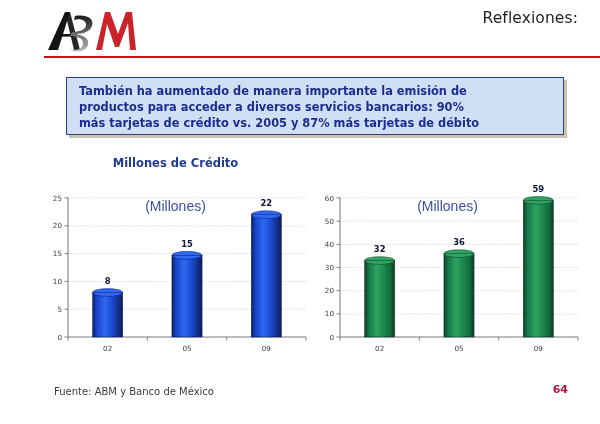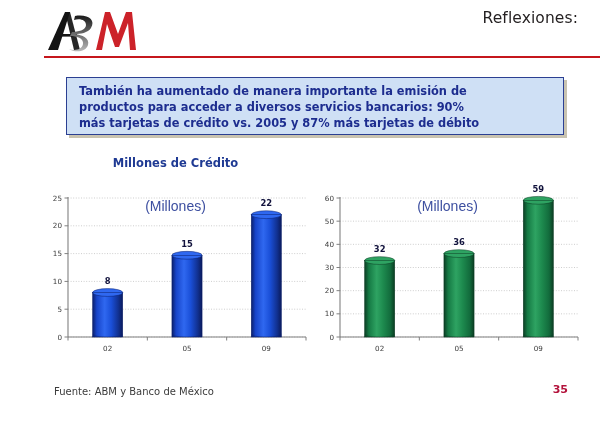--- a/index.html
+++ b/index.html
@@ -315,13 +315,13 @@
         <ellipse cx="228.33333333333331" cy="18.316666666666663" rx="15.073333333333332" ry="3.9190666666666667" fill="#2ea362" stroke="#0c3d24" stroke-width="0.5"></ellipse>
         <path d="M213.26,151.08093333333332 A15.073333333333332,3.9190666666666667 0 0 0 243.40666666666667,151.08093333333332 L243.40666666666667,155 L213.26,155 Z" fill="#0c3d24" opacity="0.35"></path>
         <rect x="213.26" y="18.316666666666663" width="30.146666666666665" height="136.68333333333334" fill="none" stroke="#0c3d24" stroke-width="0.5"></rect>
       </g>
       <text x="228.33333333333331" y="9.897599999999997" text-anchor="middle" class="value-label">59</text>
       <text x="228.33333333333331" y="169" text-anchor="middle" class="cat-label">09</text>
     </svg>
 </div>
 
 <div id="source-note">Fuente: ABM y Banco de México</div>
-<div id="page-number">35</div>
+<div id="page-number">64</div>
 
 </body></html>

